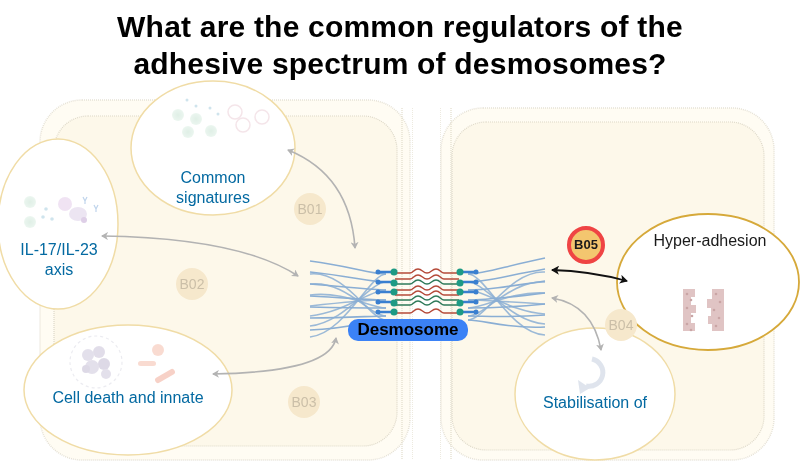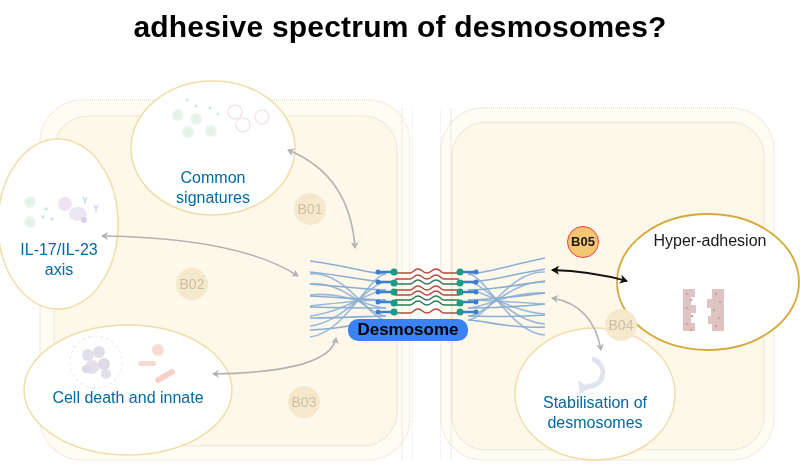--- a/index.html
+++ b/index.html
@@ -2,27 +2,28 @@
 <html><head>
 <meta charset="utf-8">
 <style>
   html, body { margin:0; padding:0; background:#ffffff; }
   body { width:800px; height:470px; position:relative; overflow:hidden; font-family:"Liberation Sans", sans-serif; }
   .title { position:absolute; left:0; width:800px; top:8px; text-align:center; font-weight:bold; font-size:30px; line-height:37px; color:#000; letter-spacing:0.2px; }
   svg#diagram { position:absolute; left:0; top:0; }
   .lbl { position:absolute; text-align:center; font-size:16px; line-height:20px; color:#0369a1; }
   .lbl.active { color:#1a1a1a; }
   .badge { position:absolute; width:32px; height:32px; border-radius:50%; background:#f6e8cc; color:#cbbfa8; font-size:14px; line-height:32px; text-align:center; }
-  .badge.active { background:#f3c66f; border:1px solid #ef4444; color:#1a1a1a; width:30px; height:30px; line-height:30px; font-weight:bold; font-size:13px; }
+  .badge.active { background:#f3c66f; border:4px solid #ef4444; color:#1a1a1a; width:30px; height:30px; line-height:30px; font-weight:bold; font-size:13px; }
   .desmo-label { position:absolute; left:348px; top:319px; width:120px; text-align:center; font-weight:bold; font-size:17px; line-height:22px; color:#000; background:#3b82f6; border-radius:10px; }
 </style>
 </head>
 <body>
 
 <div class="title">
+  <div>What are the common regulators of the</div>
   <div>adhesive spectrum of desmosomes?</div>
 </div>
 
 <svg id="diagram" width="800" height="470" viewBox="0 0 800 470">
   <defs>
     <marker id="arrGray" markerWidth="8" markerHeight="8" refX="6" refY="4" orient="auto-start-reverse" markerUnits="userSpaceOnUse">
       <path d="M0,0 L7,4 L0,8 L2,4 Z" fill="#b3b3b3"></path>
     </marker>
     <marker id="arrBlack" markerWidth="9" markerHeight="9" refX="7" refY="4.5" orient="auto-start-reverse" markerUnits="userSpaceOnUse">
       <path d="M0,0 L8,4.5 L0,9 L2,4.5 Z" fill="#111"></path>
@@ -199,21 +200,20 @@
 </div>
 <div class="lbl" style="left:-2px; top:240px; width:122px;">
   <div>IL-17/IL-23</div>
   <div>axis</div>
 </div>
 <div class="lbl" style="left:28px; top:388px; width:200px;">
   <div>Cell death and innate</div>
 </div>
 <div class="lbl" style="left:510px; top:393px; width:170px;">
   <div>Stabilisation of</div>
-  <div>desmosomes</div>
 </div>
 <div class="lbl active" style="left:620px; top:231px; width:180px;">
   <div>Hyper-adhesion</div>
 </div>
 
 <div class="badge" style="left:294px; top:193px;">B01</div>
 <div class="badge" style="left:176px; top:268px;">B02</div>
 <div class="badge" style="left:288px; top:386px;">B03</div>
 <div class="badge" style="left:605px; top:309px;">B04</div>
 <div class="badge active" style="left:567px; top:226px;">B05</div>

